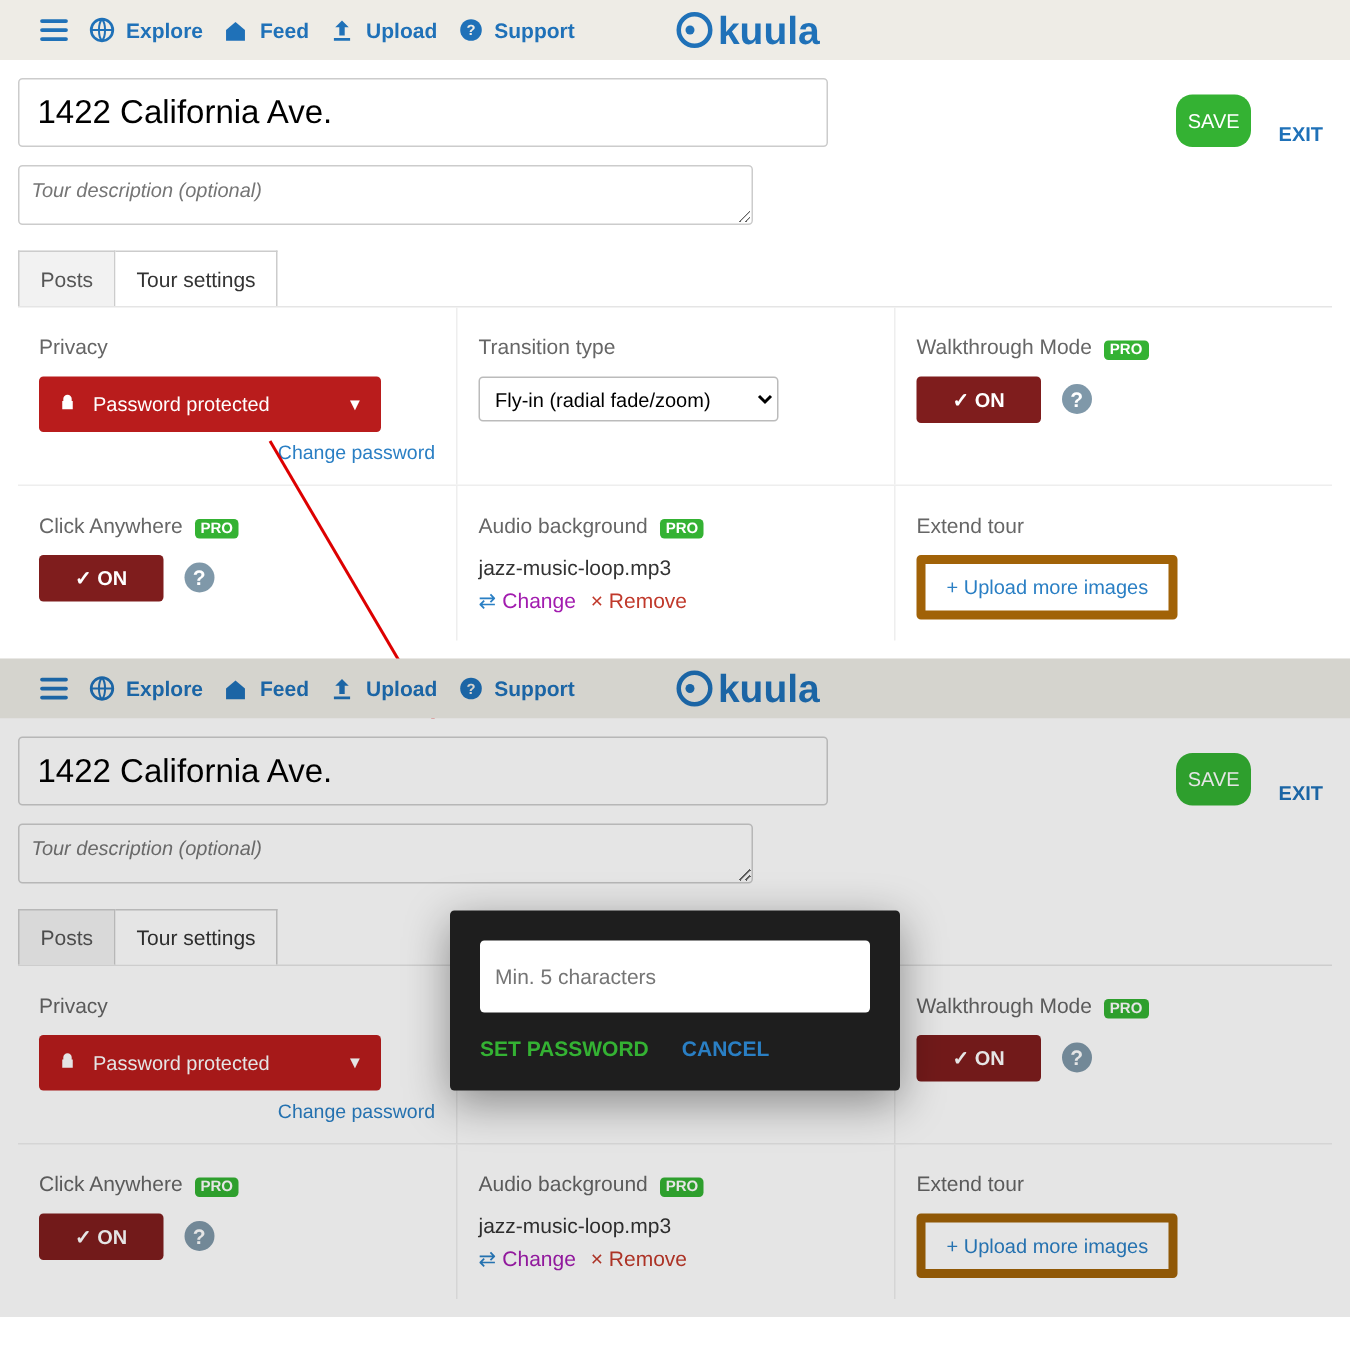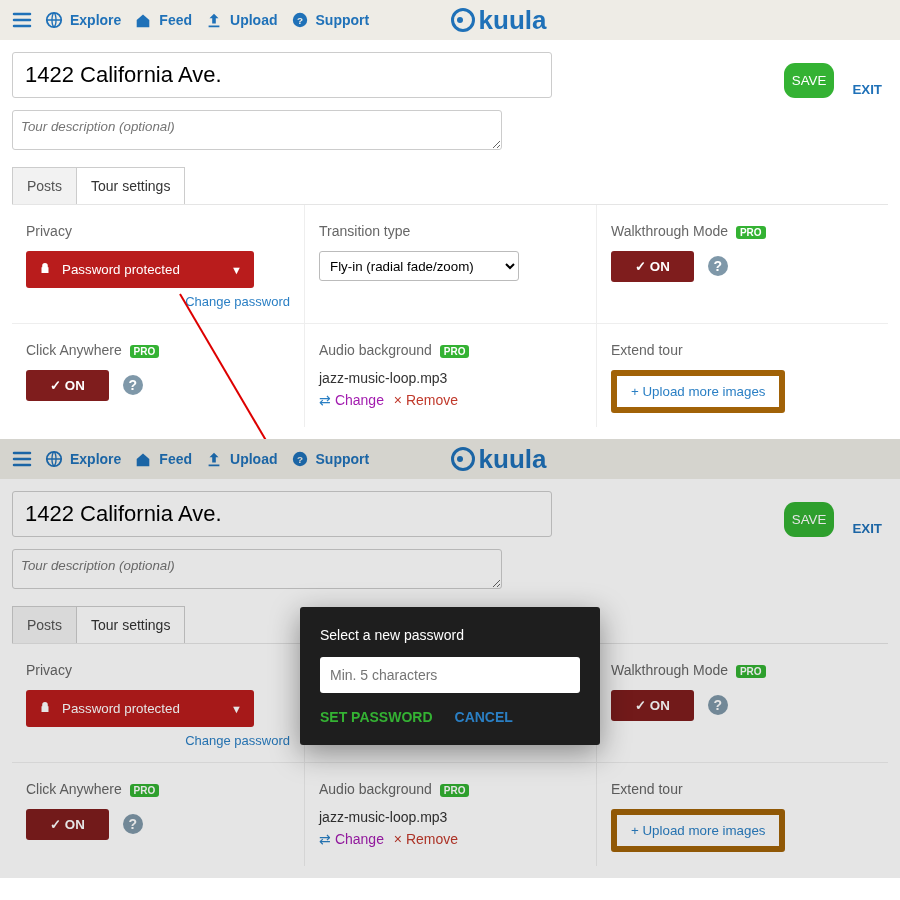--- a/index.html
+++ b/index.html
@@ -1,20 +1,20 @@
 <!DOCTYPE html>
 <html><head>
 <meta charset="utf-8">
 <style>
   * { box-sizing: border-box; }
   body { margin:0; font-family: -apple-system, BlinkMacSystemFont, "Segoe UI", Arial, sans-serif; font-size:14px; color:#333; background:#fff; }
   .wrap { width:900px; margin:0 auto; }
   .panel { position:relative; }
   
-  .topbar { background:#eeece6; height:40px; display:flex; align-items:center; padding:0 12px; gap:12px; color:#1f71b8; font-weight:600; }
+  .topbar { background:#eeece6; height:40px; display:flex; align-items:center; padding:0 26px; gap:12px; color:#1f71b8; font-weight:600; }
   .topbar .ic { width:20px; height:20px; display:inline-flex; align-items:center; justify-content:center; }
   .topbar .item { display:flex; align-items:center; gap:6px; cursor:pointer; }
   .logo { margin-left:auto; margin-right:auto; font-size:26px; font-weight:700; color:#1f71b8; display:flex; align-items:center; gap:4px; }
   .logo .ring { width:24px; height:24px; border:3px solid #1f71b8; border-radius:50%; position:relative; }
   .logo .ring:after { content:""; position:absolute; width:6px; height:6px; background:#1f71b8; border-radius:50%; left:3px; top:6px; }
   
   .content { padding:12px; background:#fff; }
   .row1 { display:flex; align-items:flex-end; gap:12px; }
   .title-input { flex:0 0 540px; height:46px; border:1px solid #ccc; border-radius:3px; padding:0 12px; font-size:22px; background:#fff; }
   .btn-save { margin-left:auto; background:#34b233; color:#fff; border:none; border-radius:11px; font-weight:400; padding:10px 8px; cursor:pointer; }
@@ -39,21 +39,21 @@
   .file { color:#333; margin-top:6px; }
   .link { color:#a21caf; cursor:pointer; }
   .remove { color:#c0392b; cursor:pointer; margin-left:6px; }
   .ext { border:6px solid #a16207; border-radius:3px; color:#2a7fc4; padding:8px 14px; background:#fff; cursor:pointer; }
   .swap { display:inline-block; width:12px; color:#2a7fc4; }
   
   .panel2 { position:relative; }
   .overlay { position:absolute; inset:0; background:rgba(0,0,0,.10); }
   .modal { position:absolute; width:300px; left:300px; top:168px; background:#1e1e1e; color:#fff; border-radius:3px; padding:20px; box-shadow:0 8px 30px rgba(0,0,0,.4); }
   .modal .mtitle { margin-bottom:14px; font-size:14px; }
-  .modal input { width:100%; height:36px; border:none; border-radius:3px; padding:0 10px; font-size:14px; }
+  .modal input { width:100%; height:48px; border:none; border-radius:3px; padding:0 10px; font-size:14px; }
   .modal .actions { margin-top:16px; display:flex; gap:22px; font-weight:700; font-size:14px;}
   .modal .set { color:#34b233; cursor:pointer; }
   .modal .cancel { color:#2a7fc4; cursor:pointer; }
   
   svg.arrow { position:absolute; pointer-events:none; }
 </style>
 </head>
 <body>
 
 <div class="wrap">
@@ -285,20 +285,19 @@
         <div class="cell">
           <div class="label">Extend tour</div>
           <button class="ext">+ Upload more images</button>
         </div>
       </div>
     </div>
 
   </div>
       <div class="overlay"></div>
       <div class="modal">
-  <div class="mtitle">Select a new password</div>
   <input placeholder="Min. 5 characters" style="">
   <div class="actions">
     <span class="set">SET PASSWORD</span>
     <span class="cancel">CANCEL</span>
   </div></div>
     </div>
 </div>
 
 </body></html>

